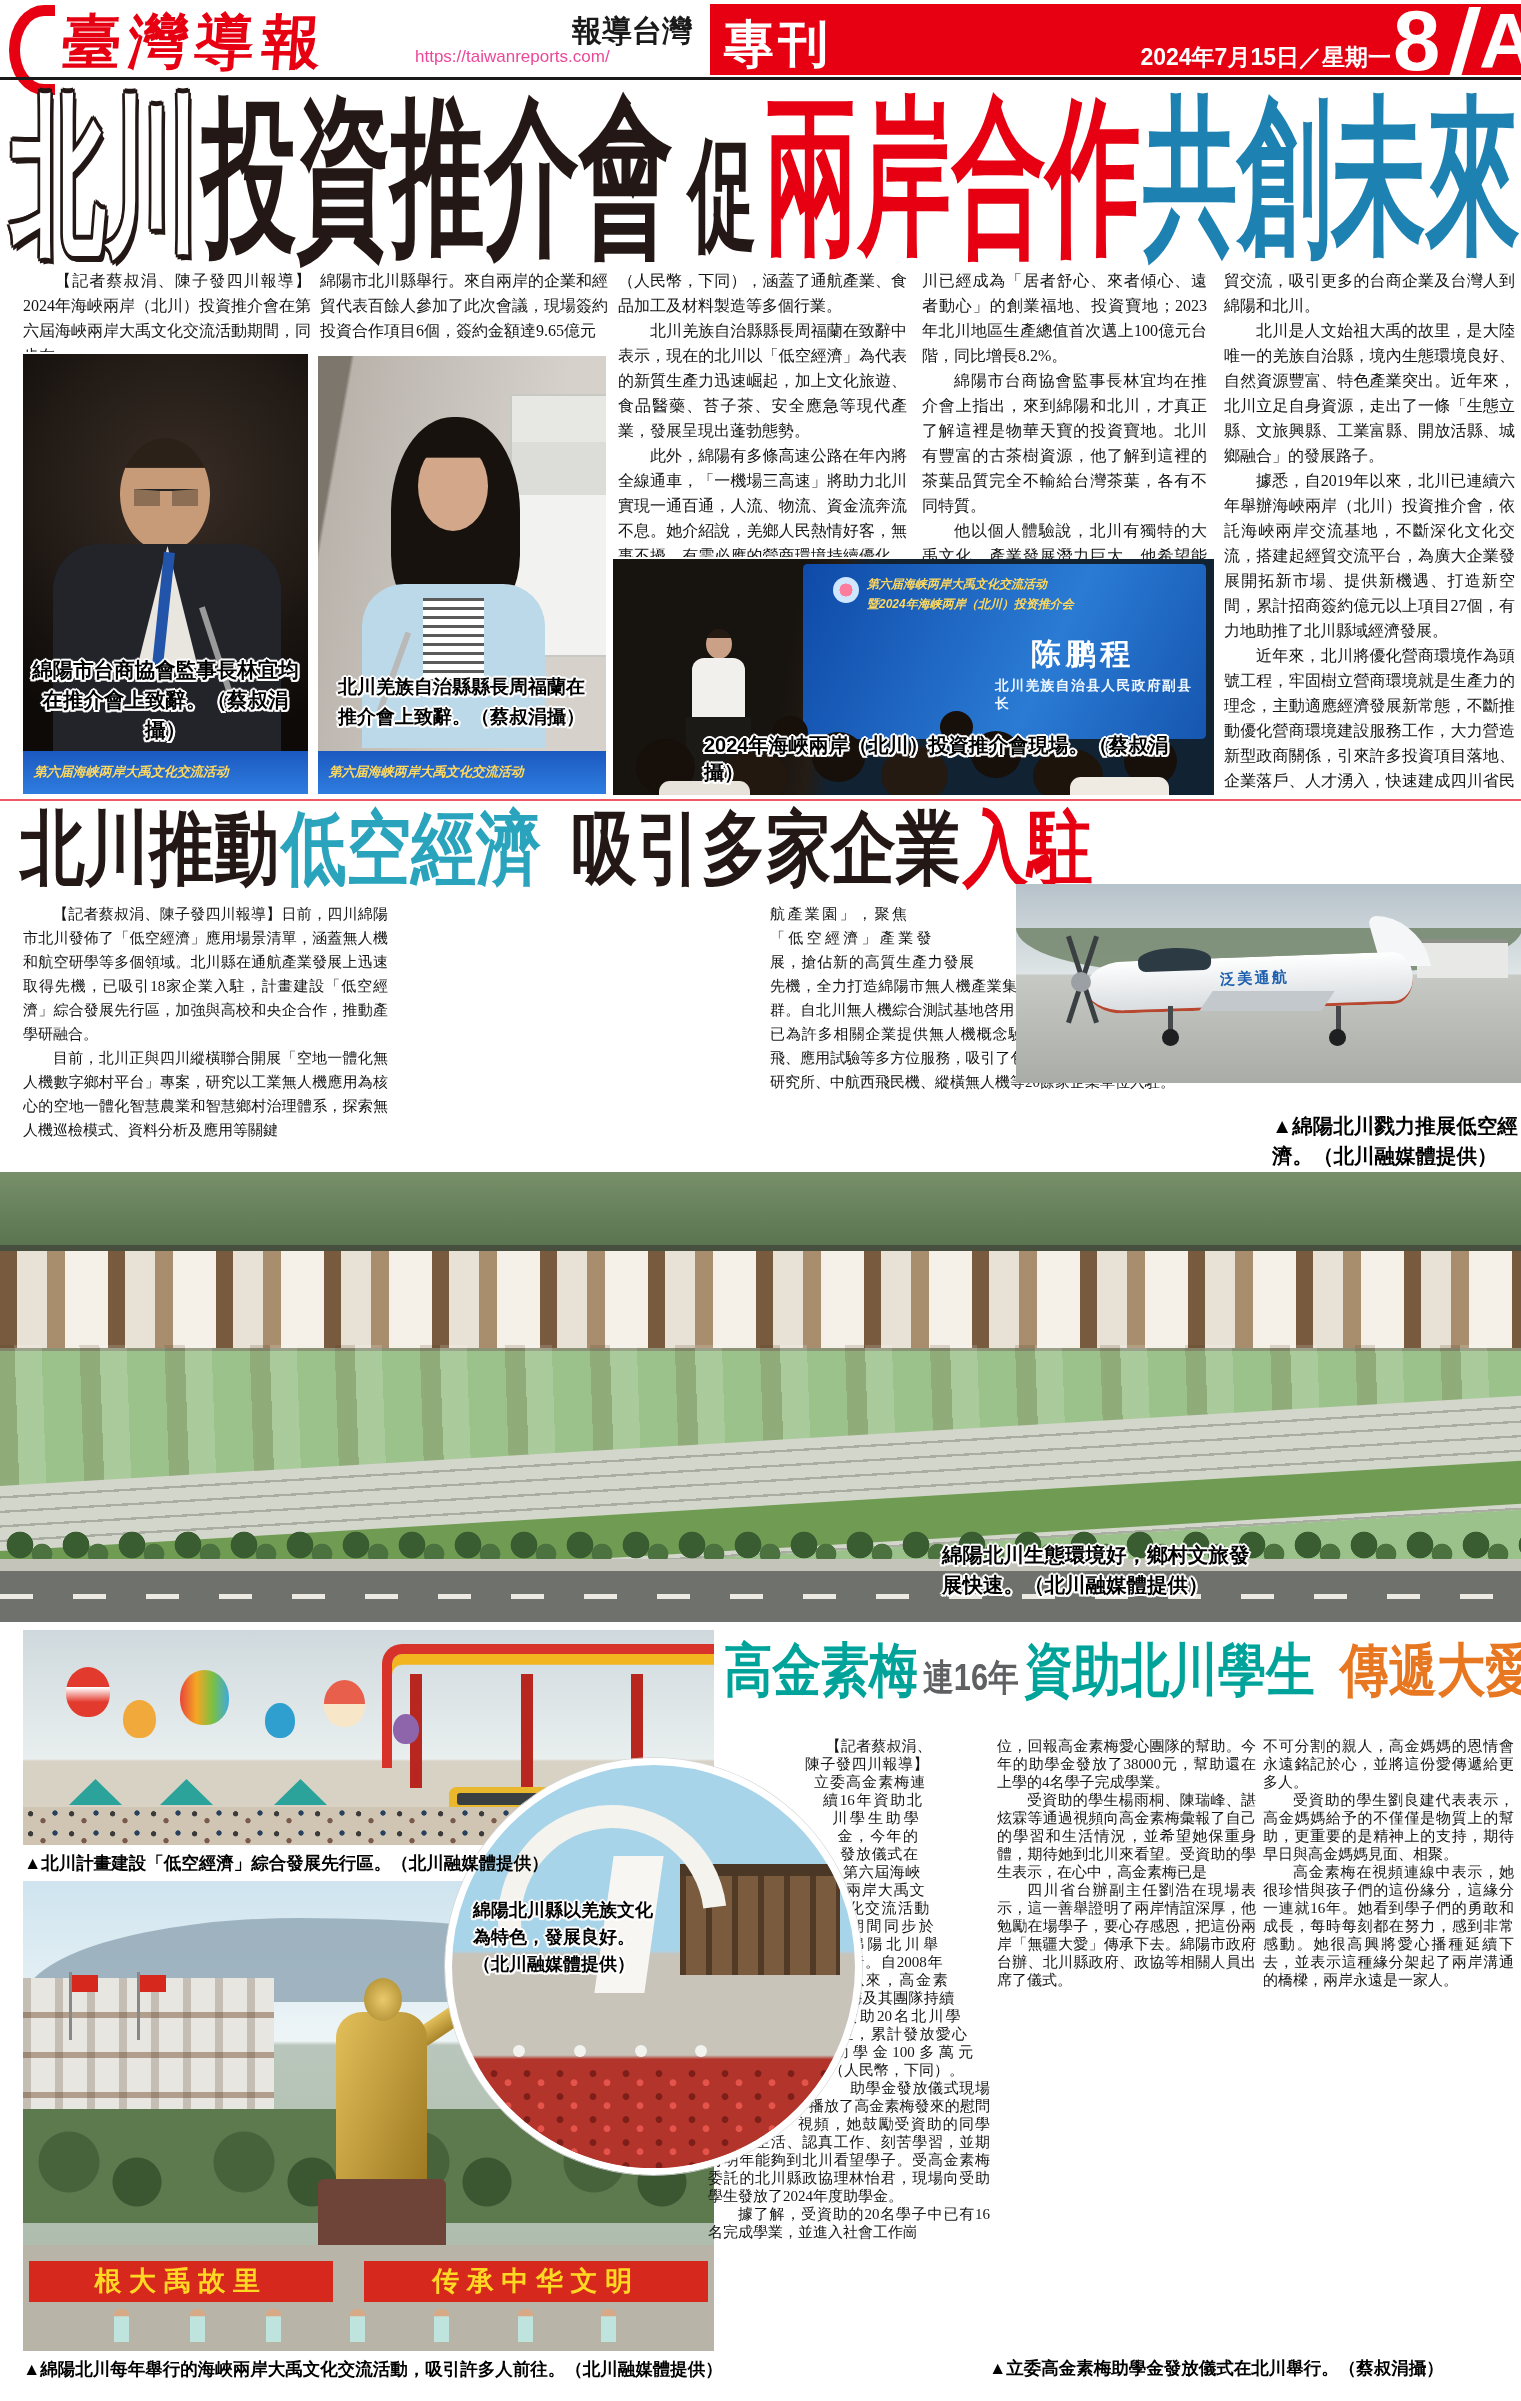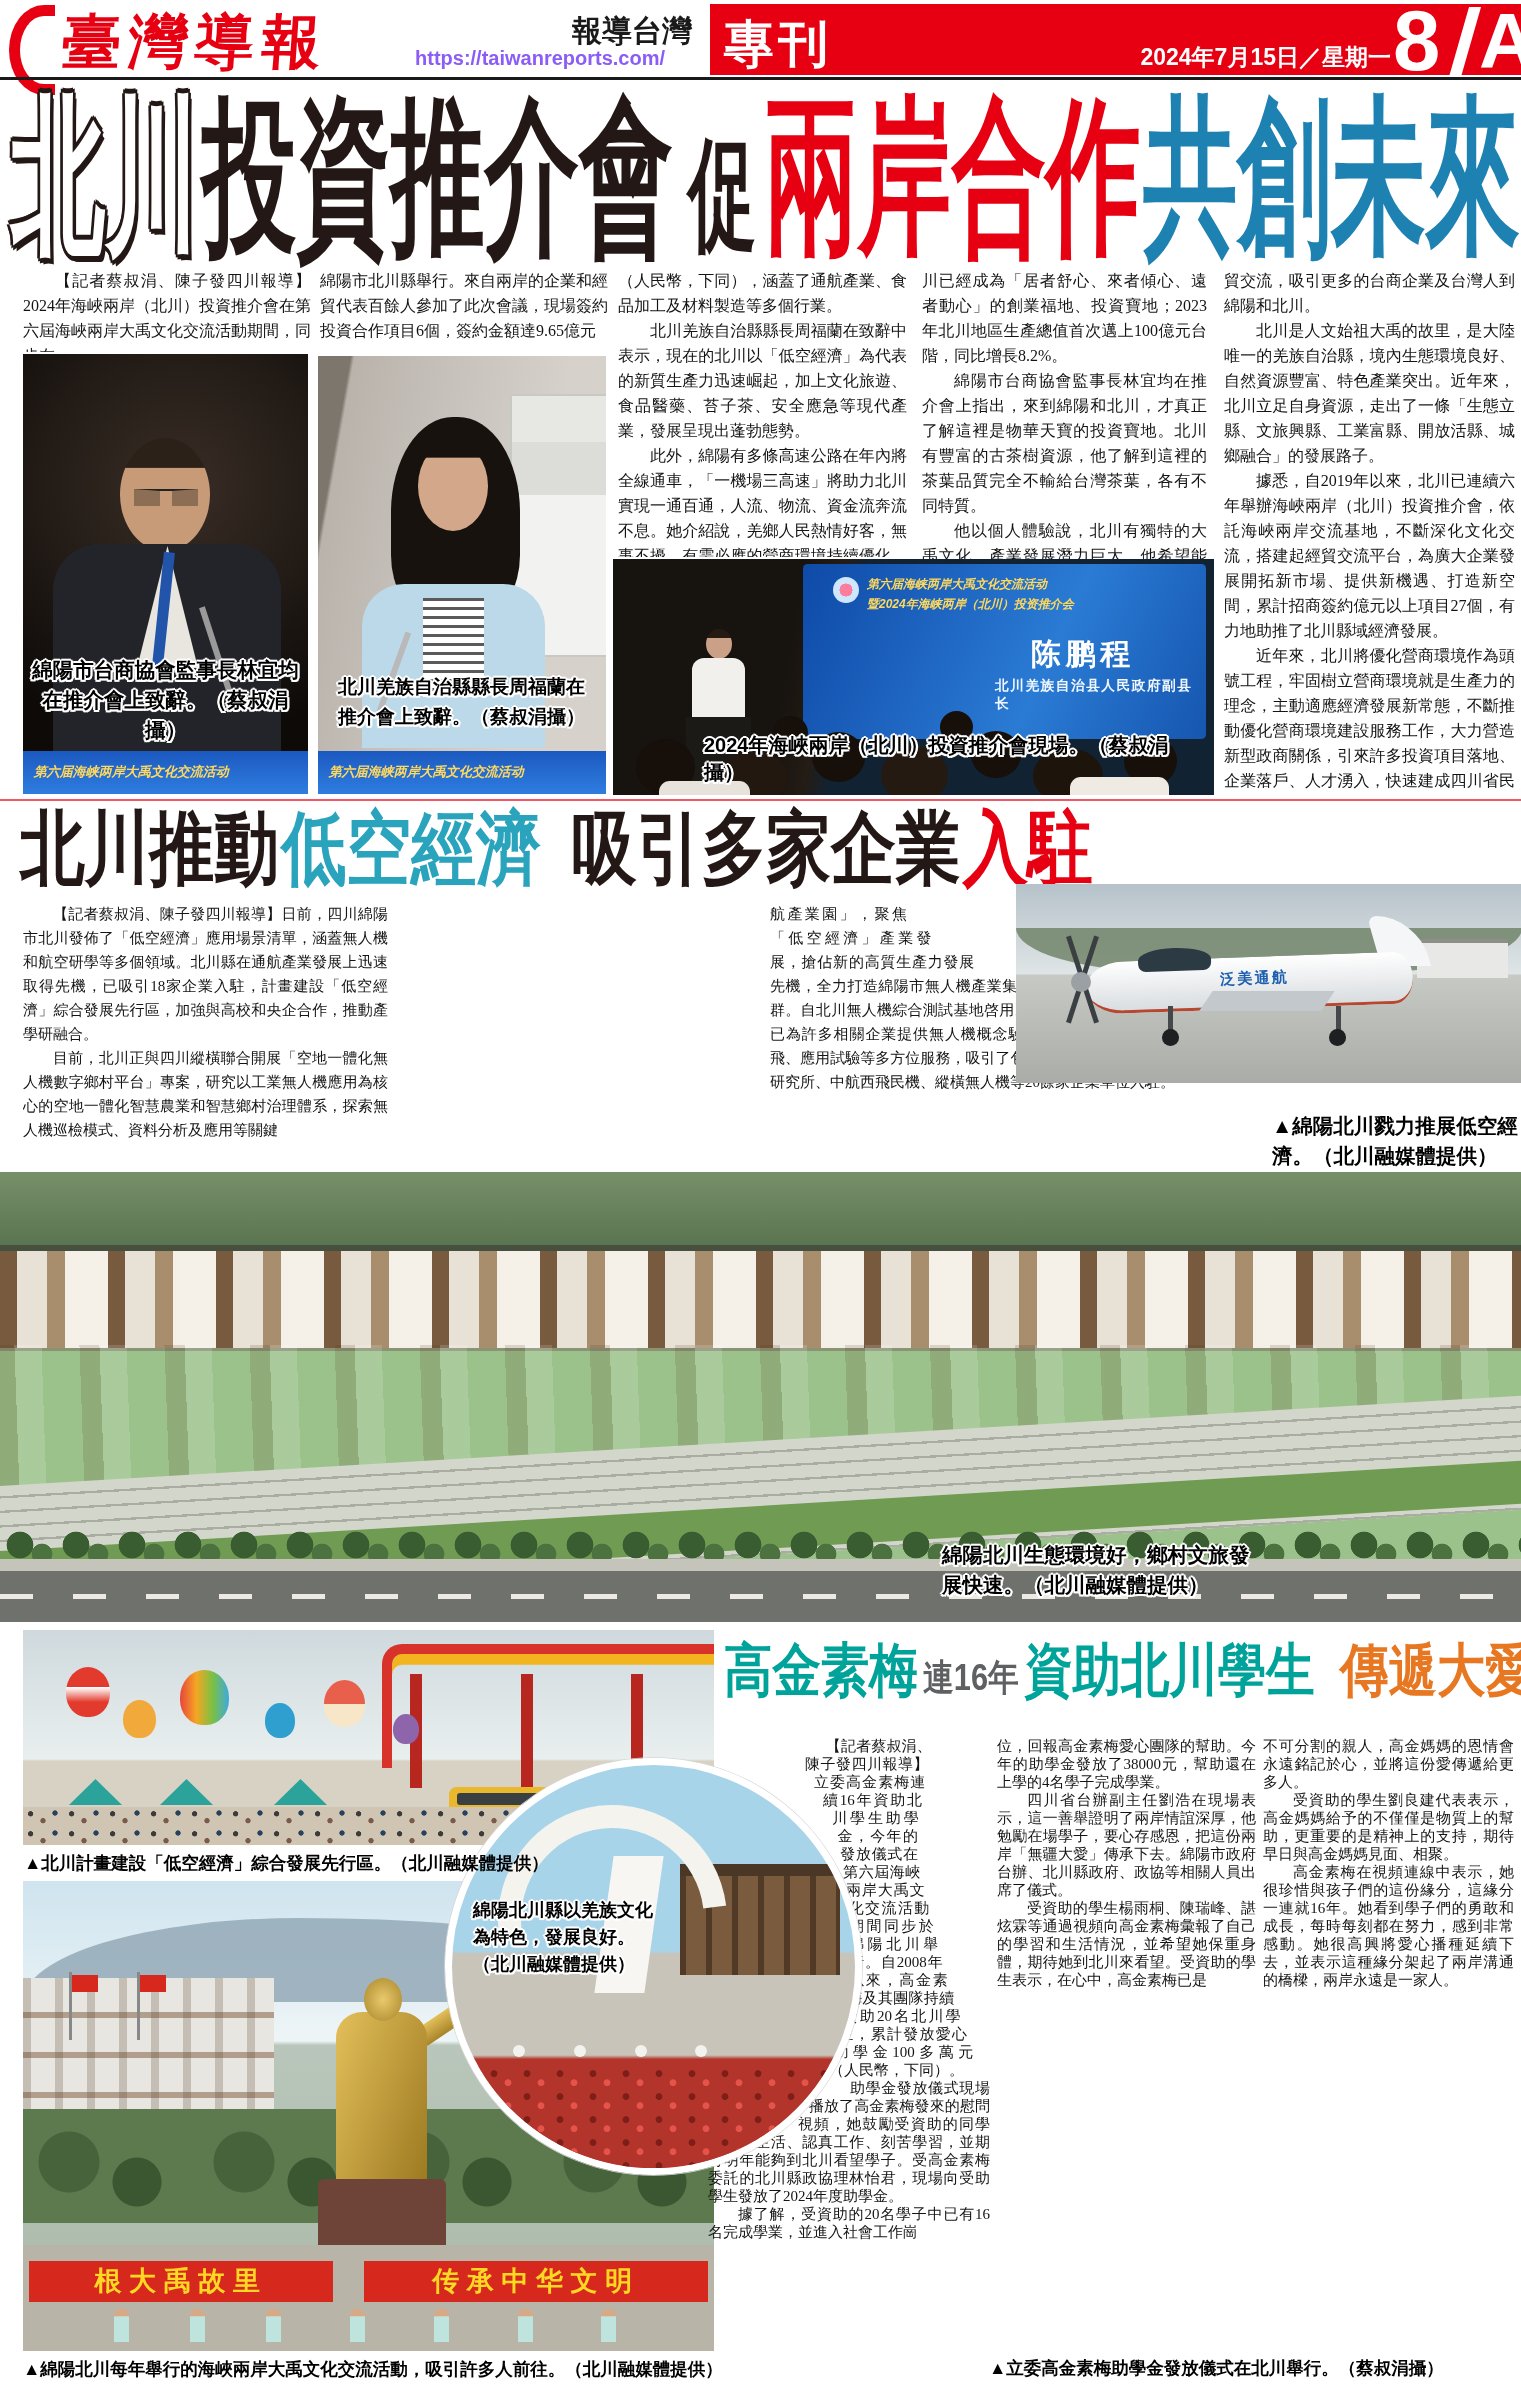--- a/index.html
+++ b/index.html
@@ -4,21 +4,21 @@
 <style>
   html,body{margin:0;padding:0;background:#888}
   #page{position:relative;width:1522px;height:2401px;background:#fff;overflow:hidden;
         font-family:"Liberation Sans","DejaVu Sans",sans-serif;color:#141414}
   
   .mh-bracket{position:absolute;left:9px;top:4.6px;width:35px;height:68px;border:11.4px solid #e60012;
               border-right:none;border-radius:35px 0 0 35px / 50% 0 0 50%}
   .mh-brand{position:absolute;left:62px;top:3px;font-size:59px;font-weight:900;color:#e60012;
             font-family:"Liberation Serif","DejaVu Serif",serif;letter-spacing:7.6px;transform:skewX(-4deg)}
   .mh-tagline{position:absolute;left:572px;top:10.7px;font-size:30px;font-weight:600;color:#1a1a1a}
-  .mh-url{position:absolute;left:415px;top:47px;font-size:20px;font-weight:700;color:#8b5cf6}
+  .mh-url{position:absolute;left:415px;top:47px;font-size:17px;font-weight:400;color:#ec4899}
   .mh-band{position:absolute;left:710px;top:3.8px;width:812px;height:71px;background:#e60012}
   .mh-edition{position:absolute;left:13.7px;top:7.6px;font-size:50px;font-weight:900;color:#fff;letter-spacing:4.6px}
   .mh-date{position:absolute;left:426px;top:38px;width:255px;font-size:23px;font-weight:700;color:#fff;text-align:right}
   .mh-num{position:absolute;left:683px;top:-12px;font-size:85px;font-weight:800;color:#fff}
   .mh-slash{position:absolute;left:749px;top:3px;width:12px;height:70px;background:#fff;transform:skewX(-16deg)}
   .mh-sec{position:absolute;left:769px;top:-7.6px;font-size:78px;font-weight:800;color:#fff}
   .mh-rule{position:absolute;left:0;top:77px;width:1522px;height:3px;background:#1a1a1a}
   
   .hl{position:absolute;display:flex;align-items:flex-end;font-weight:900;line-height:1.02;
       transform-origin:0 0;white-space:nowrap}
@@ -419,22 +419,22 @@
     <span class="org">傳遞大愛</span>
   </div>
 
   <div class="col a3c" style="left:708px;top:1737px;width:282px;height:533px">
     <p><span class="spl"></span><span class="spr"></span><span>【記者蔡叔涓、陳子發四川報導】立委高金素梅連續16年資助北川學生助學金，今年的發放儀式在第六屆海峽兩岸大禹文化交流活動期間同步於綿陽北川舉行。自2008年以來，高金素梅及其團隊持續資助20名北川學生，累計發放愛心助學金100多萬元（人民幣，下同）。</span></p>
     <p>助學金發放儀式現場播放了高金素梅發來的慰問視頻，她鼓勵受資助的同學們積極生活、認真工作、刻苦學習，並期待明年能夠到北川看望學子。受高金素梅委託的北川縣政協理林怡君，現場向受助學生發放了2024年度助學金。</p>
     <p>據了解，受資助的20名學子中已有16名完成學業，並進入社會工作崗</p>
   </div>
   <div class="col a3c" style="left:997px;top:1737px;width:259px;height:291px">
     <p class="ni">位，回報高金素梅愛心團隊的幫助。今年的助學金發放了38000元，幫助還在上學的4名學子完成學業。</p>
+    <p>受資助的學生楊雨桐、陳瑞峰、諶炫霖等通過視頻向高金素梅彙報了自己的學習和生活情況，並希望她保重身體，期待她到北川來看望。受資助的學生表示，在心中，高金素梅已是</p>
     <p>四川省台辦副主任劉浩在現場表示，這一善舉證明了兩岸情誼深厚，他勉勵在場學子，要心存感恩，把這份兩岸「無疆大愛」傳承下去。綿陽市政府台辦、北川縣政府、政協等相關人員出席了儀式。</p>
-    <p>受資助的學生楊雨桐、陳瑞峰、諶炫霖等通過視頻向高金素梅彙報了自己的學習和生活情況，並希望她保重身體，期待她到北川來看望。受資助的學生表示，在心中，高金素梅已是</p>
   </div>
   <div class="col a3c" style="left:1263px;top:1737px;width:251px;height:294px">
     <p class="ni">不可分割的親人，高金媽媽的恩情會永遠銘記於心，並將這份愛傳遞給更多人。</p>
     <p>受資助的學生劉良建代表表示，高金媽媽給予的不僅僅是物質上的幫助，更重要的是精神上的支持，期待早日與高金媽媽見面、相聚。</p>
     <p>高金素梅在視頻連線中表示，她很珍惜與孩子們的這份緣分，這緣分一連就16年。她看到學子們的勇敢和成長，每時每刻都在努力，感到非常感動。她很高興將愛心播種延續下去，並表示這種緣分架起了兩岸溝通的橋樑，兩岸永遠是一家人。</p>
   </div>
 
   <div class="cap" style="left:989px;top:2356px;width:525px;font-size:17.5px">▲立委高金素梅助學金發放儀式在北川舉行。（蔡叔涓攝）</div>
 
 </div>

